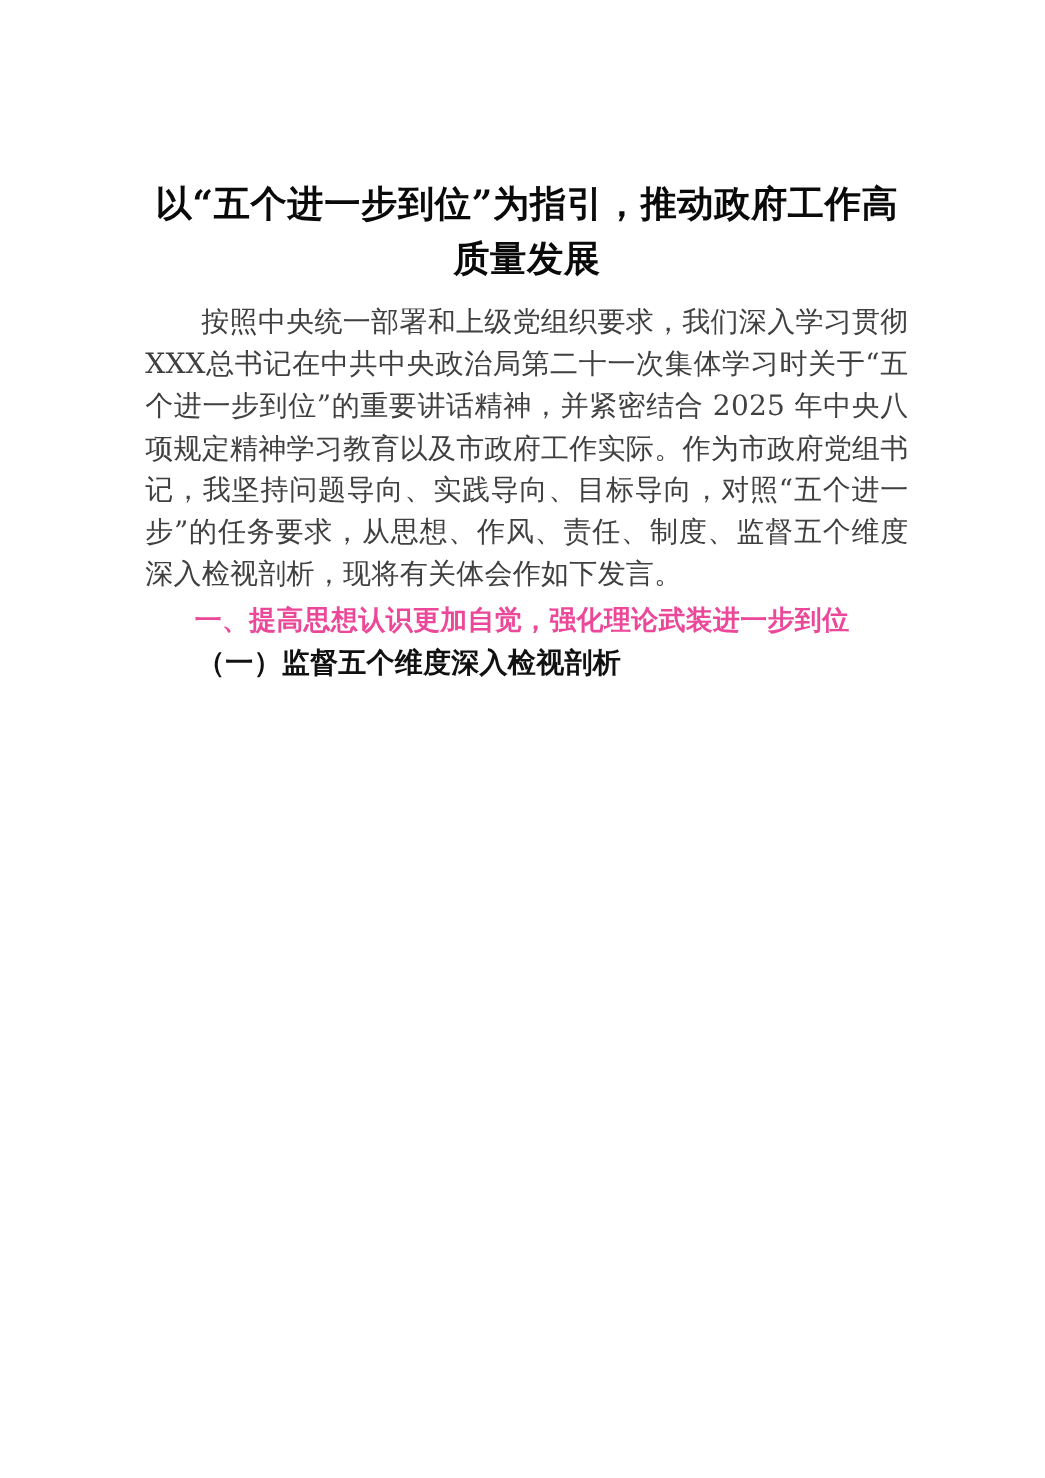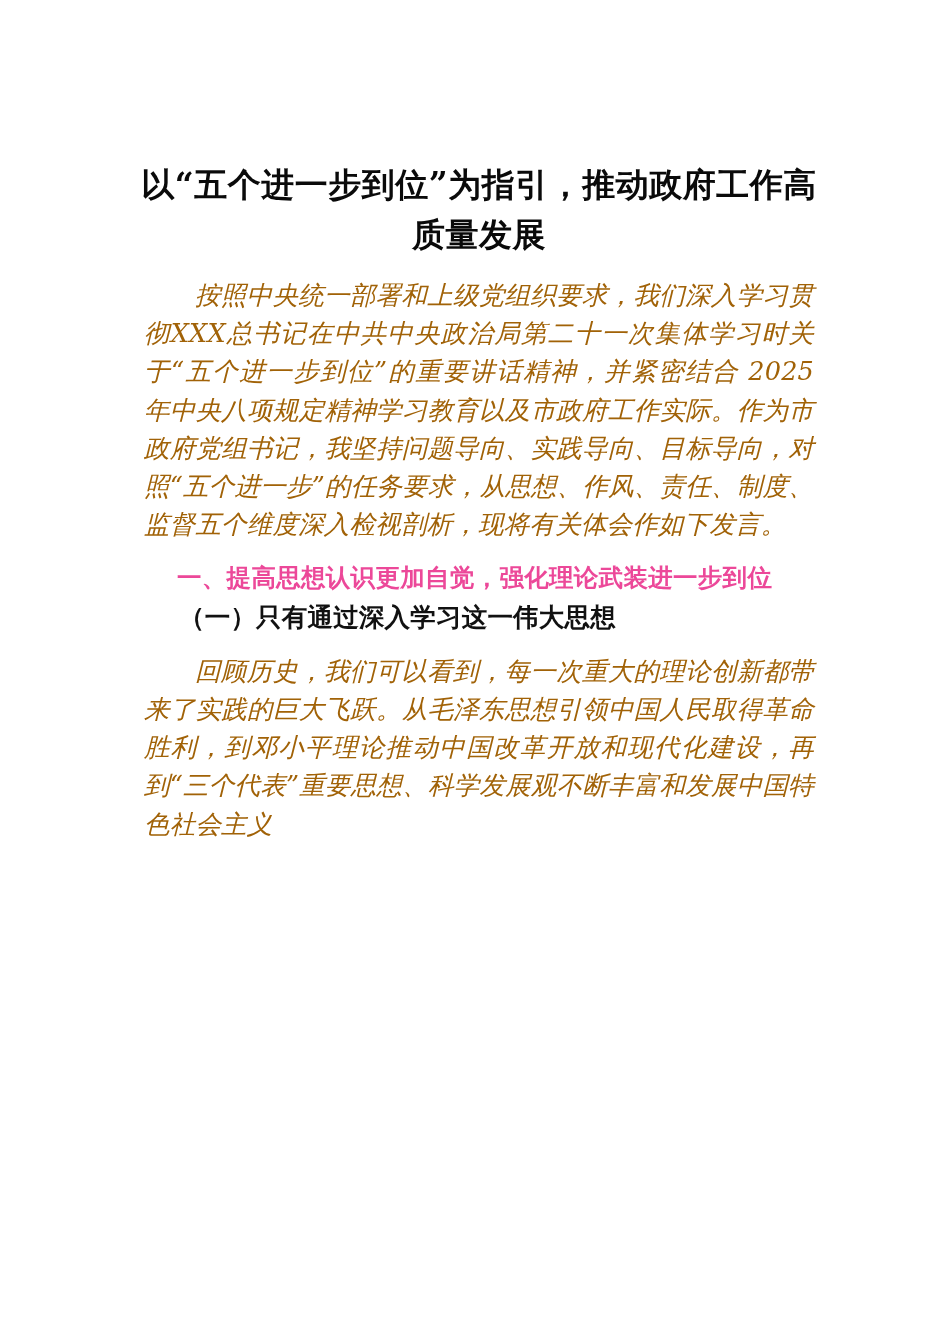--- a/index.html
+++ b/index.html
@@ -38,25 +38,24 @@
     white-space: normal;
   }
 
   .para {
     font-family: "DejaVu Serif", "Liberation Serif", serif;
     font-size: 25.5px;
     line-height: 38.2px;
     text-align: justify;
     text-justify: inter-ideograph;
     text-indent: 2em;
-    margin: 16px;
+    margin: 4px;
     letter-spacing: 0.2px;
-    color: #a16207;
+    color: #404040;
     word-break: break-all;
-    font-style: italic;
   }
 
   .section-head {
     font-family: "DejaVu Sans", "Liberation Sans", sans-serif;
     font-weight: bold;
     font-size: 24.5px;
     line-height: 38.2px;
     text-indent: 2em;
     margin: 2px 0 0 0;
     letter-spacing: 0.3px;
@@ -77,18 +76,17 @@
 <body>
 
 <div id="page">
 
   <h1 class="doc-title">以“五个进一步到位”为指引，推动政府工作高质量发展</h1>
 
   <p class="para">按照中央统一部署和上级党组织要求，我们深入学习贯彻XXX总书记在中共中央政治局第二十一次集体学习时关于“五个进一步到位”的重要讲话精神，并紧密结合 2025 年中央八项规定精神学习教育以及市政府工作实际。作为市政府党组书记，我坚持问题导向、实践导向、目标导向，对照“五个进一步”的任务要求，从思想、作风、责任、制度、监督五个维度深入检视剖析，现将有关体会作如下发言。</p>
 
   <h2 class="section-head">一、提高思想认识更加自觉，强化理论武装进一步到位</h2>
 
-  <h3 class="sub-head">（一）只有通过深入学习这一伟大思想</h3>
+  <h3 class="sub-head">（一）监督五个维度深入检视剖析</h3>
 
 
-  <p class="para">回顾历史，我们可以看到，每一次重大的理论创新都带来了实践的巨大飞跃。从毛泽东思想引领中国人民取得革命胜利，到邓小平理论推动中国改革开放和现代化建设，再到“三个代表”重要思想、科学发展观不断丰富和发展中国特色社会主义</p>
 
 </div>
 
 </body></html>

